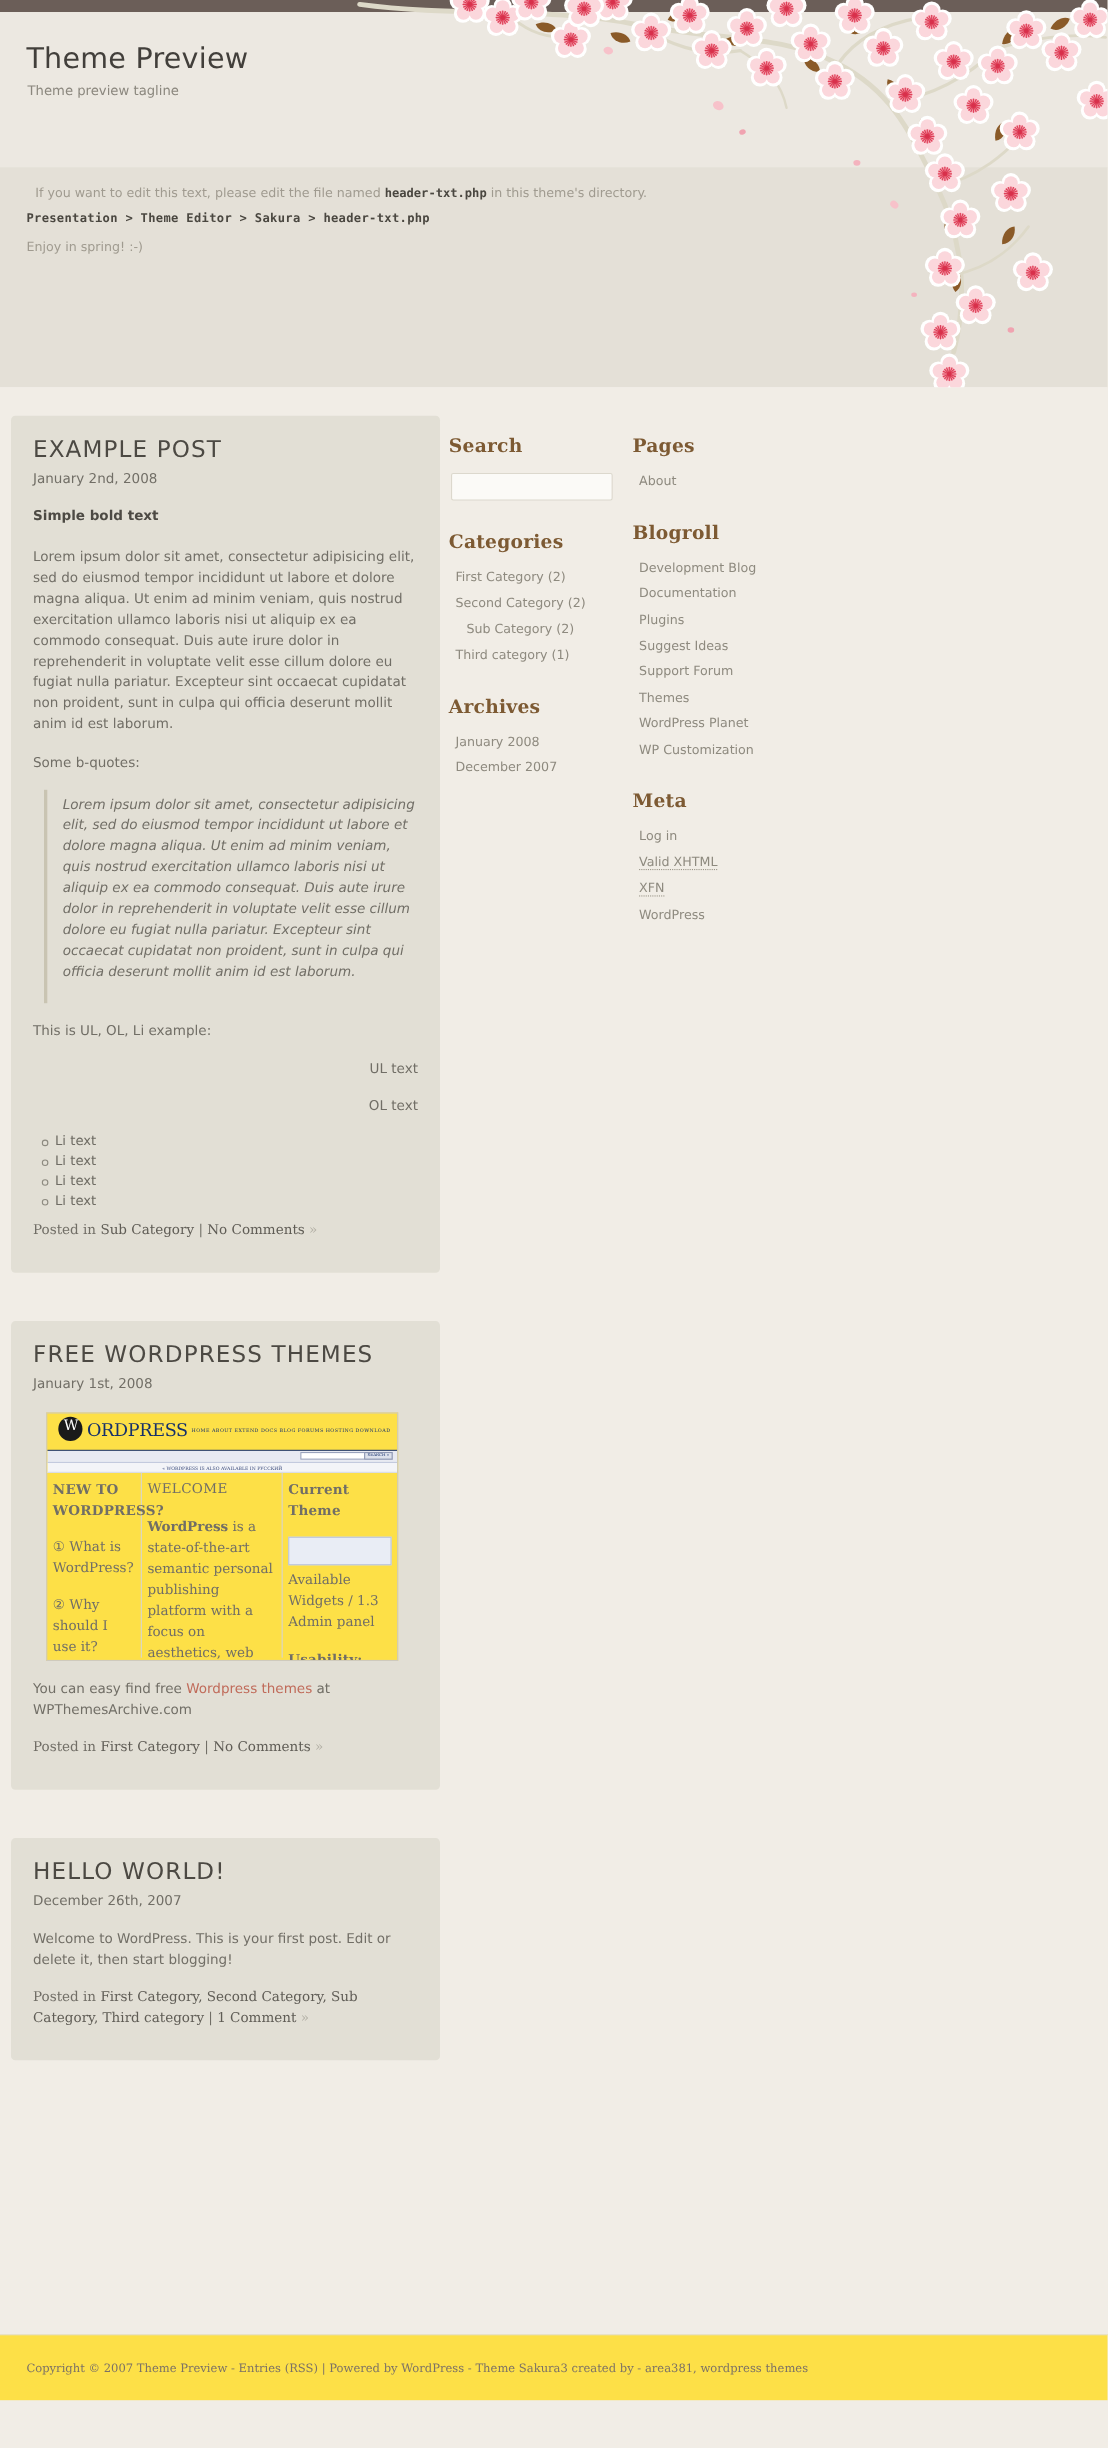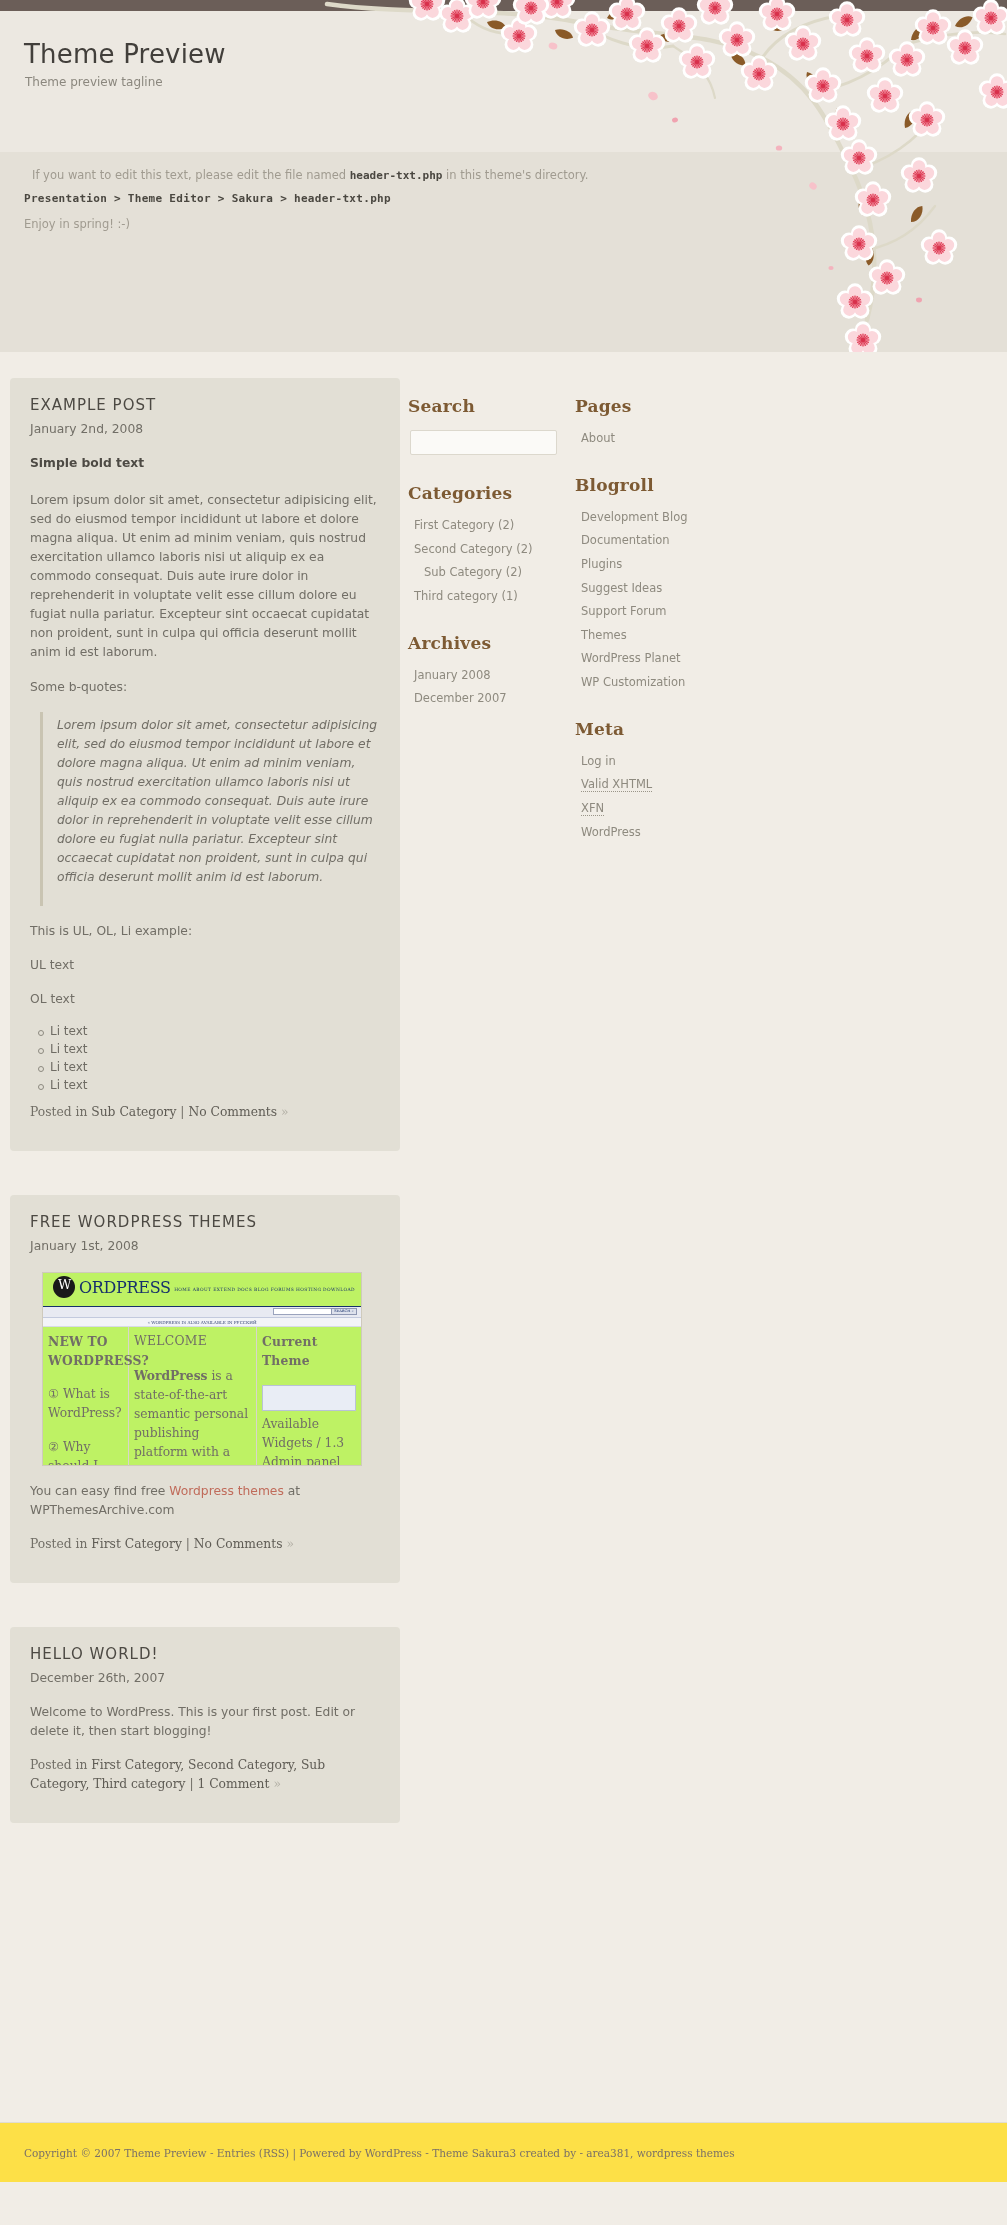--- a/index.html
+++ b/index.html
@@ -64,62 +64,62 @@
   #content { width:390px; flex:0 0 390px; }
   .post {
     background:#e2dfd5;
     border-radius:4px;
     padding:18px 20px 14px 20px;
     margin:0 0 44px 0;
   }
   .post h2 {
     font-family:"DejaVu Sans", sans-serif;
     font-weight:400;
-    font-size:15px;
+    font-size:21px;
     letter-spacing:1px;
     color:#4c4943;
     margin:0 0 6px 0;
     text-transform:uppercase;
   }
   .pdate { font-size:10.5px; color:#a3a096; margin:0 0 16px 0; }
   .post p { margin:0 0 15px 0; line-height:1.55; font-size:12.3px; color:#716e66; }
   .post p.bold { font-weight:bold; color:#4d4a44; font-size:12.3px; margin-bottom:18px; }
   blockquote {
     margin:0 0 16px 10px;
     padding:4px 0 4px 14px;
     border-left:3px solid #c9c4b2;
     font-style:italic;
     font-size:11.5px;
     line-height:1.62;
     color:#7b7870;
   }
   blockquote p { margin:0; font-style:italic; font-size:11.5px; line-height:1.62; color:#7b7870;}
-  .plainline { font-size:12px; color:#6f6c64; margin:0; line-height:1.35; }
+  .plainline { font-size:12px; color:#6f6c64; margin:0; line-height:1.35;text-align:right; }
   ul.exlist { list-style:none; margin:2px 0 8px 0; padding:0 0 0 20px; }
   ul.exlist li { font-size:12px; color:#6f6c64; line-height:1.32; position:relative; padding:0 0 2px 0;}
   ul.exlist li:before {
     content:"";
     position:absolute; left:-12px; top:6px;
     width:4px; height:4px; border-radius:50%;
     border:1px solid #8d8a80; background:transparent;
   }
   .pmeta {
     font-family:"DejaVu Serif", serif;
     font-size:10.5px;
     color:#8d8a80;
     margin:10px 0 0 0;
   }
   .pmeta a { color:#5f5c55; text-decoration:none; }
   .pmeta .arrow { color:#b3b0a6; }
   .inline-link { color:#c06b5a; text-decoration:none; }
 
   
   .shot {
-    width:320px; height:194px;
-    background:#bef264;
+    width:320px; height:226px;
+    background:#fde047;
     border:1px solid #cfcabc;
     margin:4px 0 16px 12px;
     position:relative; overflow:hidden;
     font-family:"DejaVu Serif", serif;
   }
   .shot-top { height:34px; border-bottom:1px solid #16306b; padding:4px 0 0 10px; position:relative; }
   .wp-logo-circle {
     display:inline-block; width:22px; height:22px; border-radius:50%;
     background:#1a1a1a; vertical-align:middle; position:relative; top:-1px;
   }

